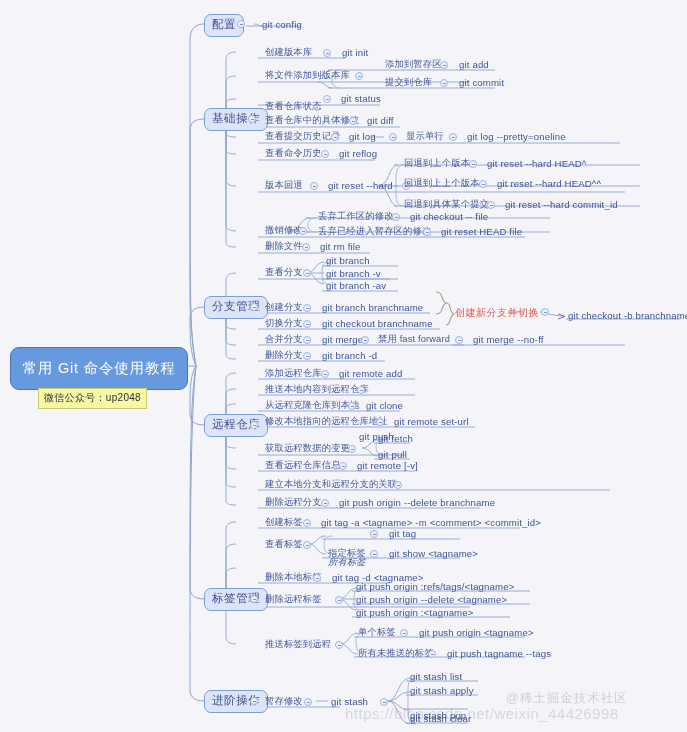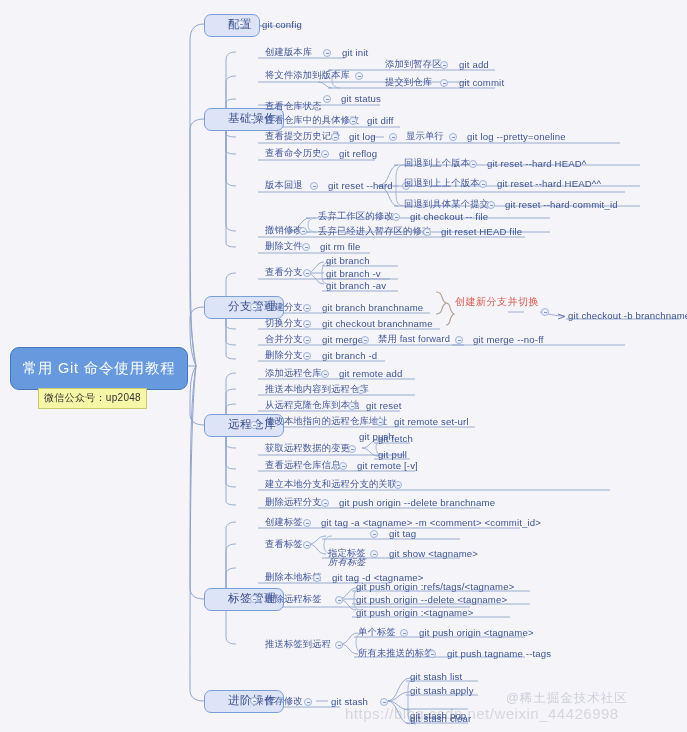--- a/index.html
+++ b/index.html
@@ -47,21 +47,21 @@
   }
   
   .l1 {
     position: absolute;
     background: #dde4f7;
     border: 1px solid #7a9ed6;
     border-radius: 7px;
     color: #3b4f8a;
     font-size: 11.5px;
     letter-spacing: 0.6px;
-    padding: 4px 7px 5px 23px;
+    padding: 4px 7px 5px 7px;
     white-space: nowrap;
     line-height: 1;
   }
   
   .lbl {
     position: absolute;
     white-space: nowrap;
     line-height: 1;
     letter-spacing: 0.15px;
   }
@@ -390,35 +390,35 @@
   <div class="lbl cmd" style="left:322px; top:335px;">git merge</div>
   <div class="tog" style="left:361px; top:336px;"></div>
   <div class="lbl cn" style="left:378px; top:335px;">禁用 fast forward</div>
   <div class="tog" style="left:455px; top:336px;"></div>
   <div class="lbl cmd" style="left:473px; top:335px;">git merge --no-ff</div>
 
   <div class="lbl cn" style="left:265px; top:351px;">删除分支</div>
   <div class="tog" style="left:303px; top:352px;"></div>
   <div class="lbl cmd" style="left:322px; top:351px;">git branch -d</div>
 
-  <div class="lbl red" style="left:455px; top:297px;">创建新分支并切换</div>
+  <div class="lbl red" style="left:455px; top:308px;">创建新分支并切换</div>
   <div class="tog" style="left:541px; top:308px;"></div>
   <div class="lbl cmd" style="left:568px; top:311px;">git checkout -b branchname</div>
 
   <div class="lbl cn" style="left:265px; top:369px;">添加远程仓库</div>
   <div class="tog" style="left:321px; top:370px;"></div>
   <div class="lbl cmd" style="left:339px; top:369px;">git remote add</div>
 
   <div class="lbl cn" style="left:265px; top:385px;">推送本地内容到远程仓库</div>
   <div class="tog" style="left:357px; top:386px;"></div>
   <div class="lbl cmd" style="left:359px; top:385px;margin-top:47px;">git push</div>
 
   <div class="lbl cn" style="left:265px; top:401px;">从远程克隆仓库到本地</div>
   <div class="tog" style="left:348px; top:402px;"></div>
-  <div class="lbl cmd" style="left:366px; top:401px;">git reset</div>
+  <div class="lbl cmd" style="left:366px; top:401px;">git clone</div>
 
   <div class="lbl cn" style="left:265px; top:417px;">修改本地指向的远程仓库地址</div>
   <div class="tog" style="left:376px; top:418px;"></div>
   <div class="lbl cmd" style="left:394px; top:417px;">git remote set-url</div>
 
   <div class="lbl cn" style="left:265px; top:444px;">获取远程数据的变更</div>
   <div class="tog" style="left:348px; top:445px;"></div>
   <div class="lbl cmd" style="left:378px; top:434px;">git fetch</div>
   <div class="lbl cmd" style="left:378px; top:450px;">git pull</div>
 

